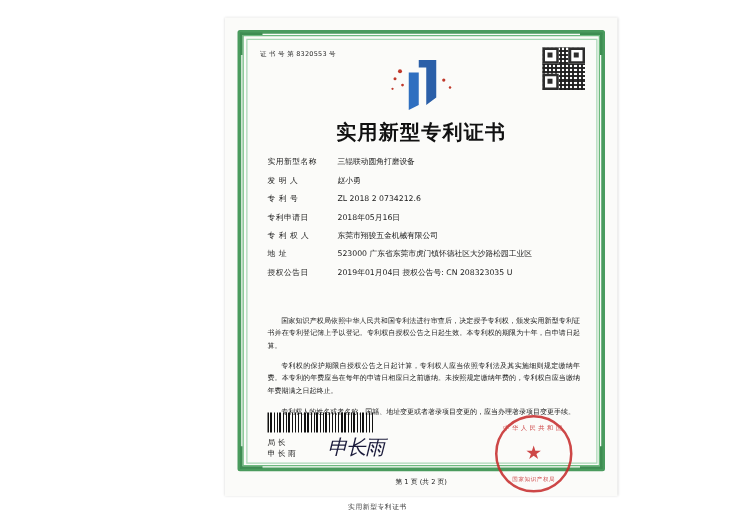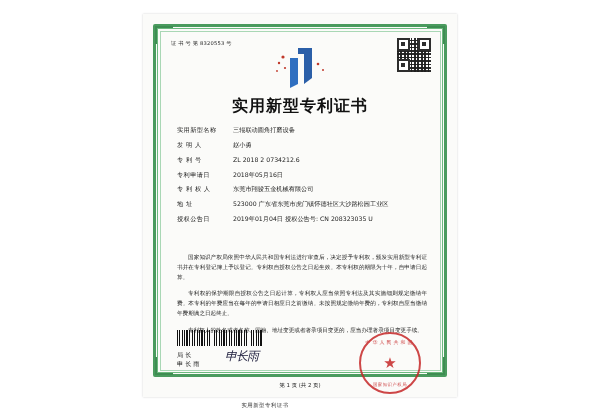--- a/index.html
+++ b/index.html
@@ -11,20 +11,21 @@
     width: 600px;
     height: 411px;
     font-family: "DejaVu Sans", "Liberation Sans", sans-serif;
     overflow: hidden;
   }
   #page {
     position: relative;
     width: 530px;
     height: 411px;
     background: #ffffff;
+    margin-left: 37px;
   }
   
   .cert-page {
     position: absolute;
     left: 143px;
     top: 14px;
     width: 314px;
     height: 383px;
     background: #fbfbf9;
     box-shadow: 0 0 2px rgba(0,0,0,0.18);
@@ -194,21 +195,21 @@
     top: 336px;
     font-size: 6.2px;
     line-height: 1.5;
     color: #1b1b1b;
   }
   .signature {
     position: absolute;
     left: 82px;
     top: 334px;
     font-family: "DejaVu Serif", "Liberation Serif", serif;
-    font-size: 12px;
+    font-size: 16px;
     color: #1a1a3a;
     font-style: italic;
     letter-spacing: -1px;
   }
 
   
   .seal {
     position: absolute;
     right: 36px;
     top: 318px;

